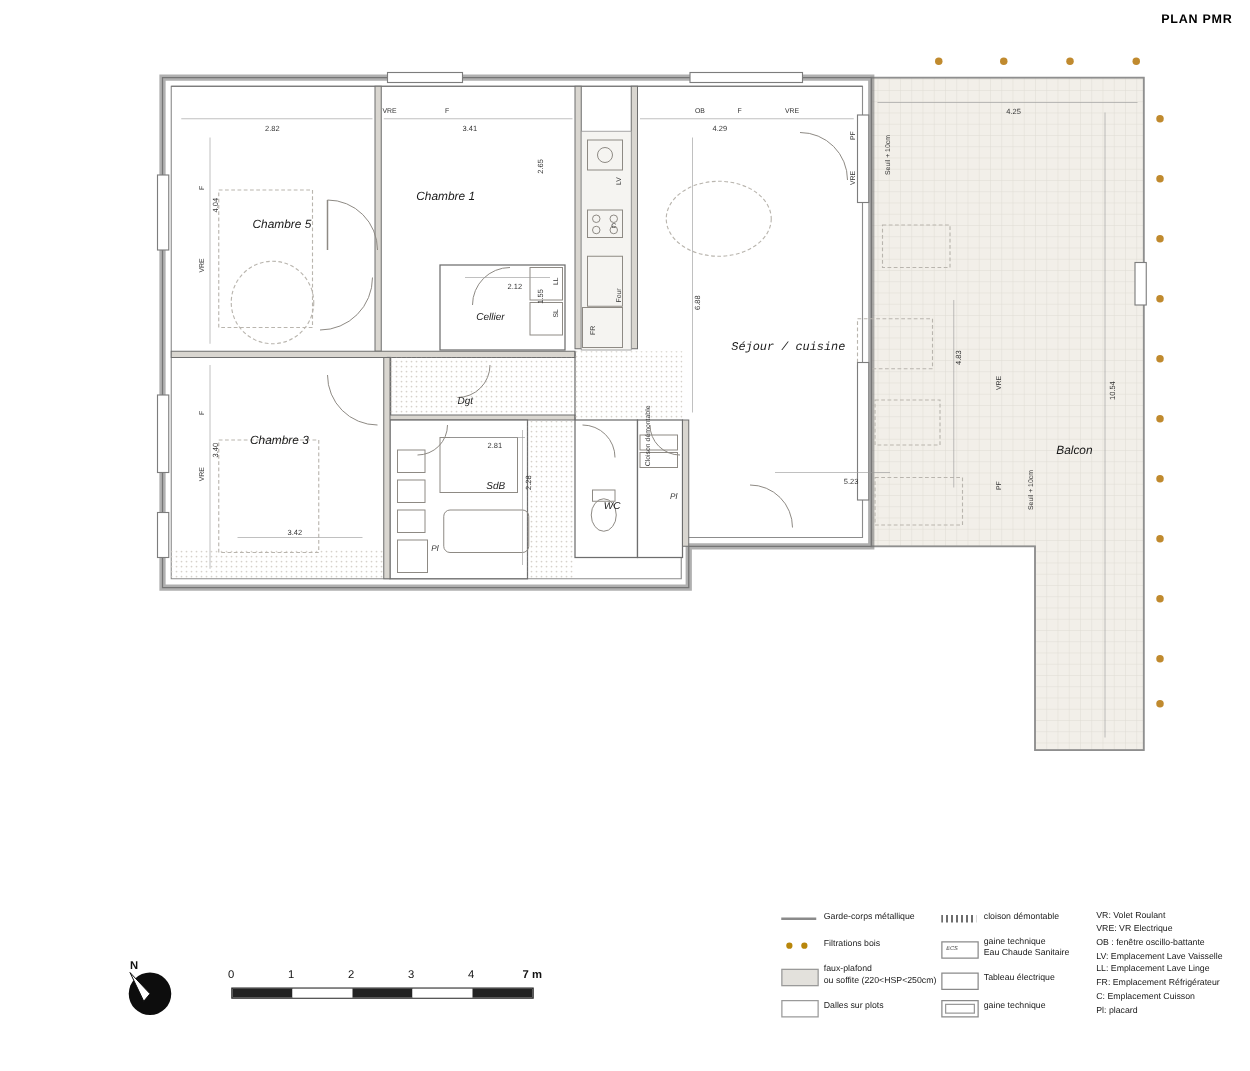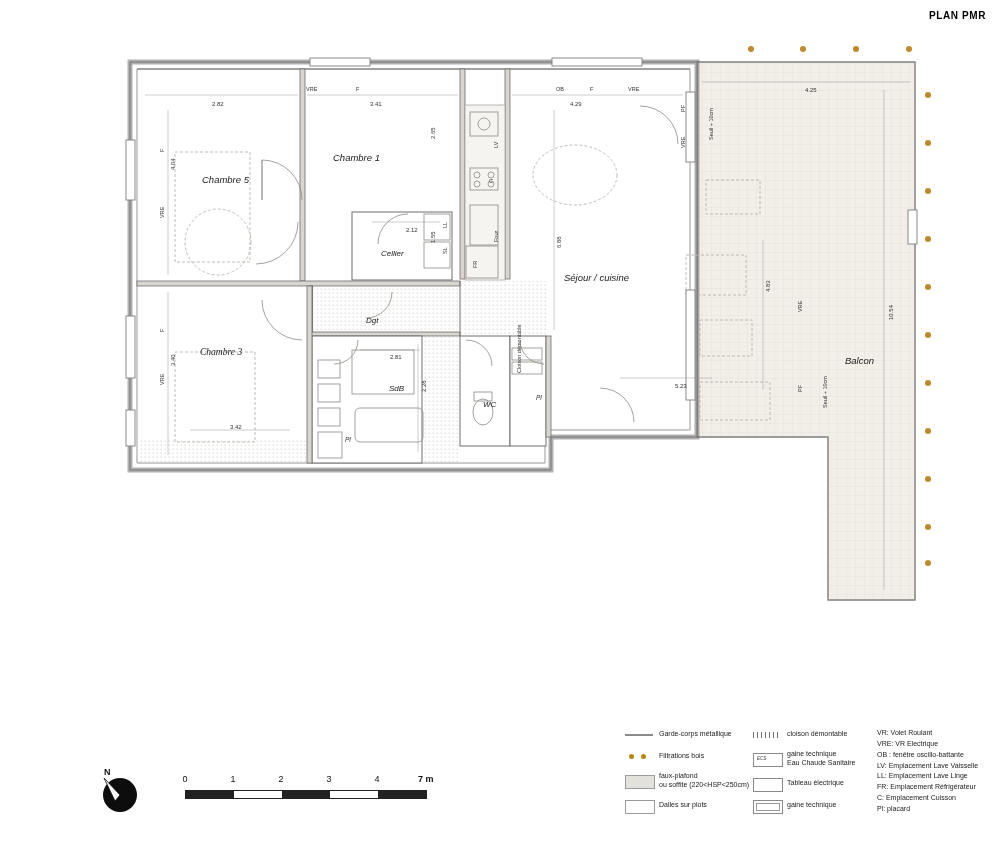--- a/index.html
+++ b/index.html
@@ -225,26 +225,26 @@
       <line x1="360" y1="350" x2="420" y2="350"></line>
       <line x1="418" y1="344" x2="418" y2="452"></line>
       <line x1="190" y1="430" x2="290" y2="430"></line>
       <line x1="372" y1="222" x2="440" y2="222"></line>
     </g>
   </svg>
 
   
   <div class="room-label" style="left:202px;top:174px;">Chambre 5</div>
   <div class="room-label" style="left:333px;top:152px;">Chambre 1</div>
-  <div class="room-label" style="left:200px;top:347px;font-family:Liberation Serif, serif;">Chambre 3</div>
+  <div class="room-label" style="left:200px;top:347px;">Chambre 3</div>
   <div class="room-label small" style="left:381px;top:249px;">Cellier</div>
   <div class="room-label small" style="left:366px;top:316px;">Dgt</div>
   <div class="room-label small" style="left:389px;top:384px;">SdB</div>
   <div class="room-label small" style="left:483px;top:400px;">WC</div>
-  <div class="room-label" style="left:564px;top:272px;">Séjour / cuisine</div>
+  <div class="room-label" style="left:585px;top:272px;font-family:Liberation Mono, monospace;">Séjour / cuisine</div>
   <div class="room-label" style="left:845px;top:355px;">Balcon</div>
 
   
   <div class="tag" style="left:345px;top:436px;font-size:6.5px;font-style:italic;">Pl</div>
   <div class="tag" style="left:536px;top:394px;font-size:6.5px;font-style:italic;">Pl</div>
   <div class="tag vert" style="left:516px;top:373px;">Cloison démontable</div>
 
   
   <div class="dim" style="left:212px;top:101px;">2.82</div>
   <div class="dim" style="left:370px;top:101px;">3.41</div>

